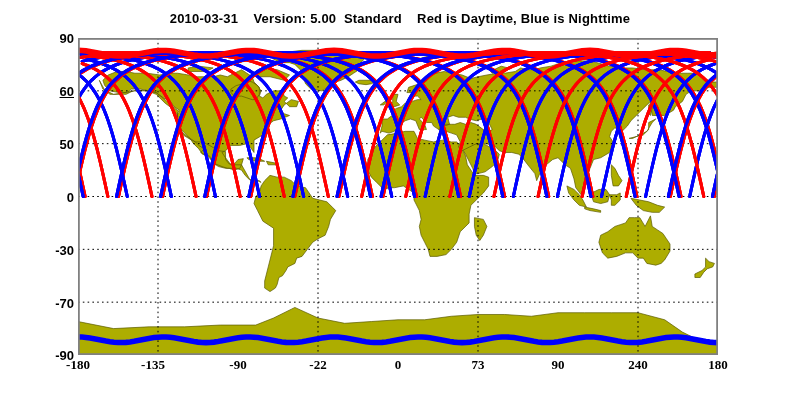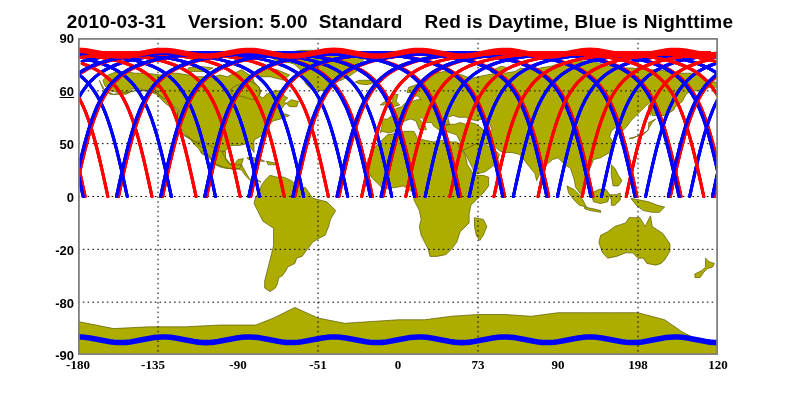--- a/index.html
+++ b/index.html
@@ -6,21 +6,21 @@
   body{
     width:800px;height:400px;overflow:hidden;
     font-family:"Liberation Sans","DejaVu Sans",sans-serif;
     -webkit-font-smoothing:antialiased;
   }
   #root{position:relative;width:800px;height:400px;background:#fff;}
 
   #title{
     position:absolute;left:0;top:11px;width:800px;
     text-align:center;
-    font-size:19px;font-weight:bold;color:#000;
+    font-size:13px;font-weight:bold;color:#000;
     letter-spacing:0.2px;white-space:pre;
   }
 
   #plot-wrap{position:absolute;left:78px;top:38px;width:640px;height:317px;}
   #plot-svg{display:block;width:640px;height:317px;}
   .ytick{
     position:absolute;font-size:13px;font-weight:bold;color:#000;
     text-align:right;width:34px;
   }
   .xtick{
@@ -32,33 +32,33 @@
 <body>
 
 <div id="root">
 
   <div id="title">2010-03-31    Version: 5.00  Standard    Red is Daytime, Blue is Nighttime</div>
 
   <div class="ytick" style="left:40px;top:31px;">90</div>
   <div class="ytick" style="left:40px;top:84px;text-decoration:underline;">60</div>
   <div class="ytick" style="left:40px;top:137px;">50</div>
   <div class="ytick" style="left:40px;top:190px;">0</div>
-  <div class="ytick" style="left:40px;top:243px;">-20</div>
-  <div class="ytick" style="left:40px;top:296px;">-80</div>
+  <div class="ytick" style="left:40px;top:243px;">-30</div>
+  <div class="ytick" style="left:40px;top:296px;">-70</div>
   <div class="ytick" style="left:40px;top:348px;">-90</div>
 
   <div class="xtick" style="left:48px;top:357px;">-180</div>
   <div class="xtick" style="left:123px;top:357px;">-135</div>
   <div class="xtick" style="left:208px;top:357px;">-90</div>
-  <div class="xtick" style="left:288px;top:357px;">-51</div>
+  <div class="xtick" style="left:288px;top:357px;">-22</div>
   <div class="xtick" style="left:368px;top:357px;">0</div>
   <div class="xtick" style="left:448px;top:357px;">73</div>
   <div class="xtick" style="left:528px;top:357px;">90</div>
-  <div class="xtick" style="left:608px;top:357px;">198</div>
-  <div class="xtick" style="left:688px;top:357px;">120</div>
+  <div class="xtick" style="left:608px;top:357px;">240</div>
+  <div class="xtick" style="left:688px;top:357px;">180</div>
 
   <div id="plot-wrap">
     <svg id="plot-svg" viewBox="0 0 640 317" preserveAspectRatio="none">
       <defs>
         <clipPath id="plotclip">
             <rect x="0" y="0" width="640" height="317"></rect>
           </clipPath>
       </defs>
 
       <rect x="0" y="0" width="640" height="317" fill="#FFFFFF"></rect>

